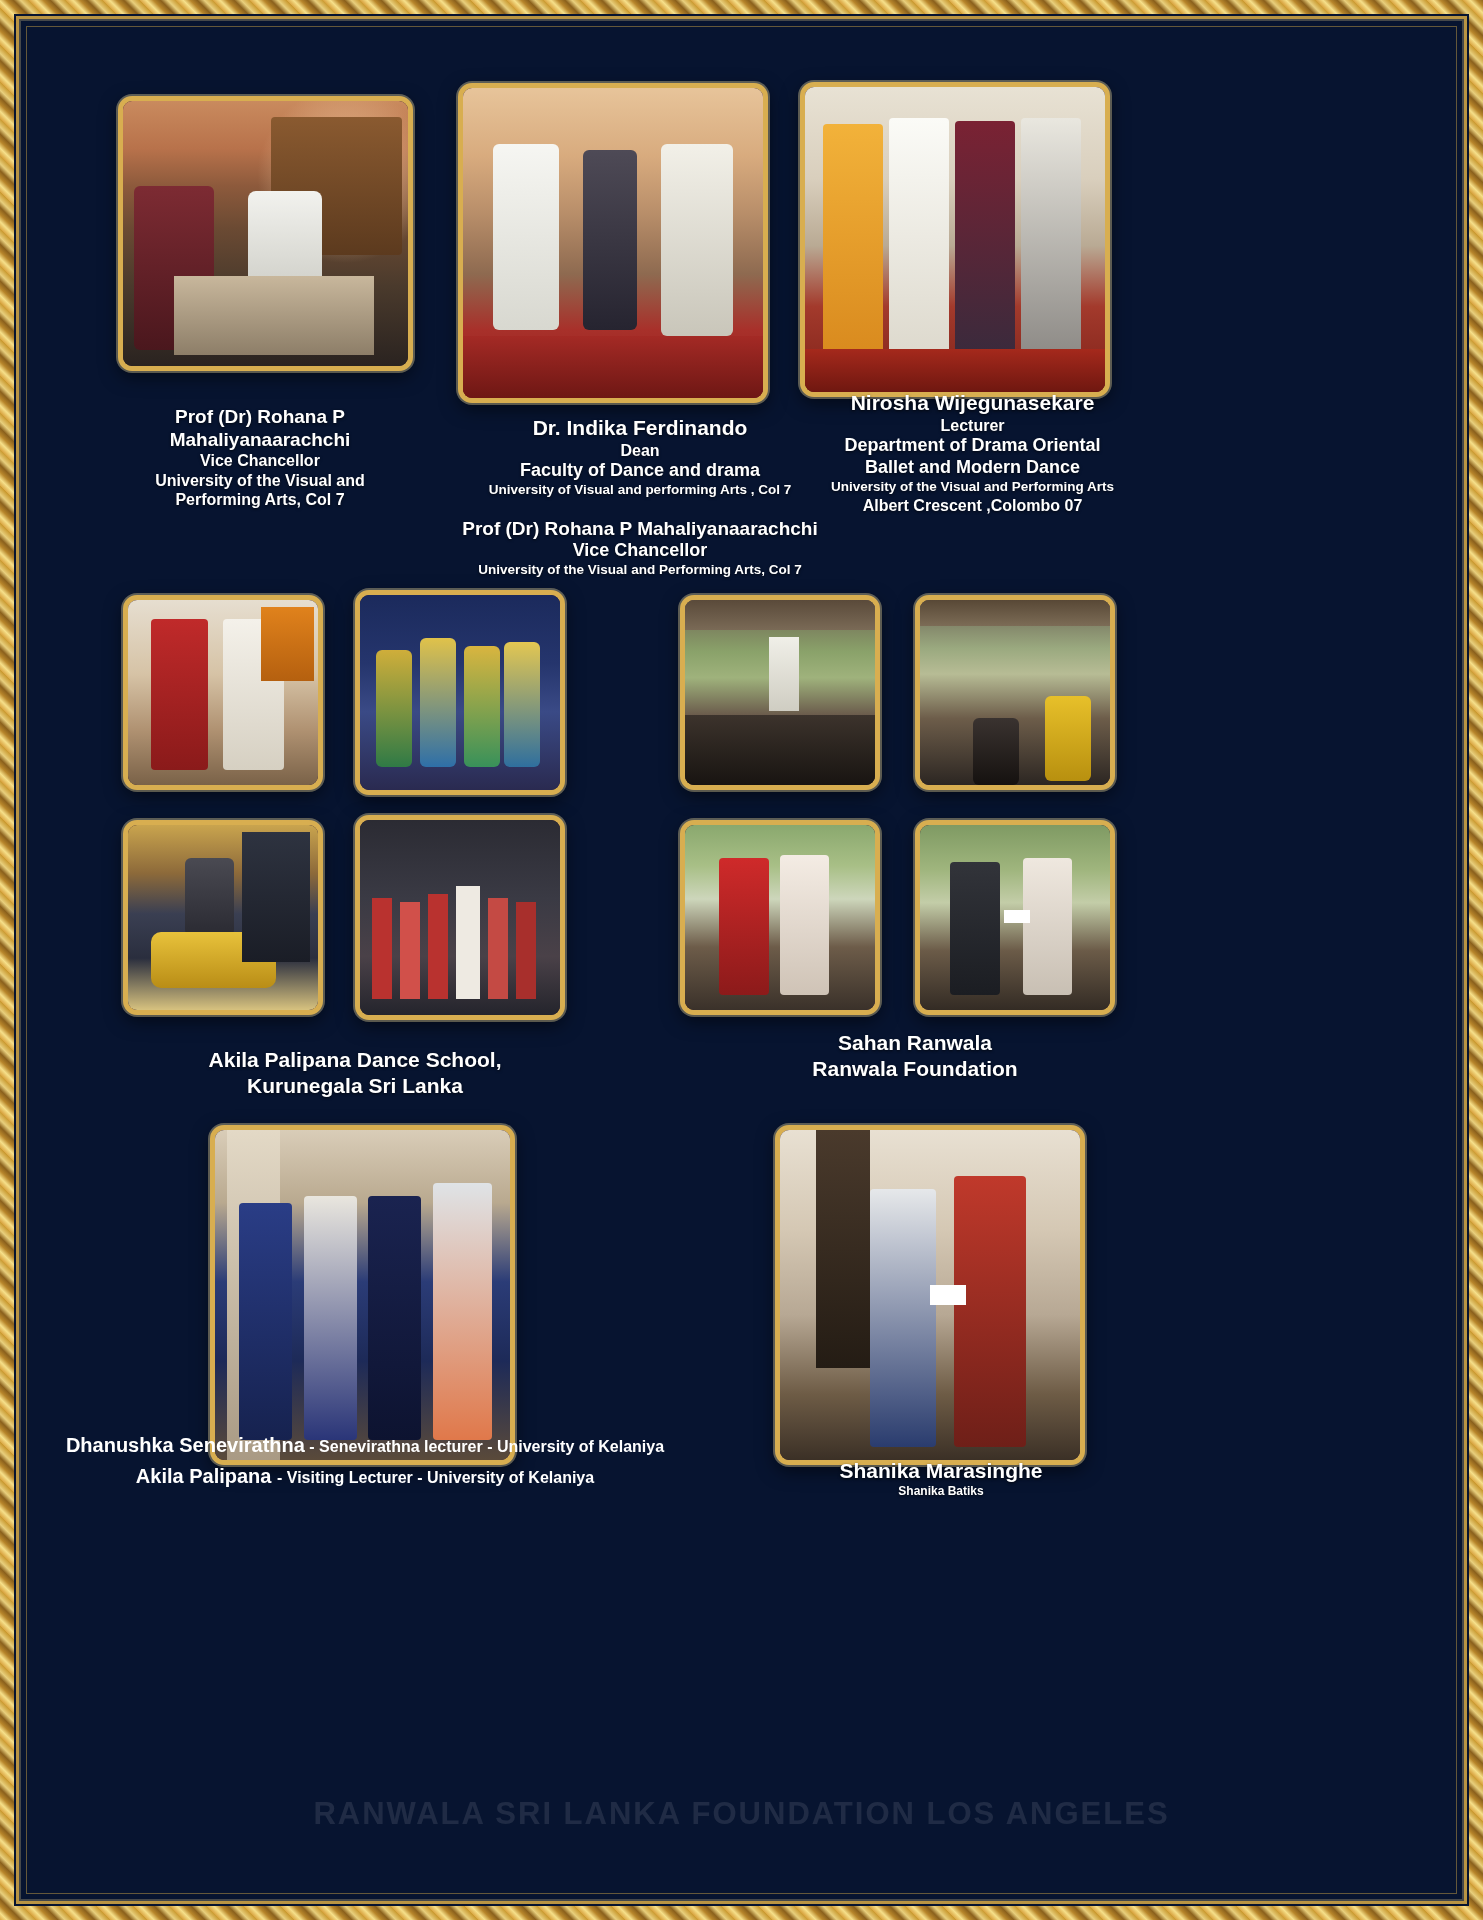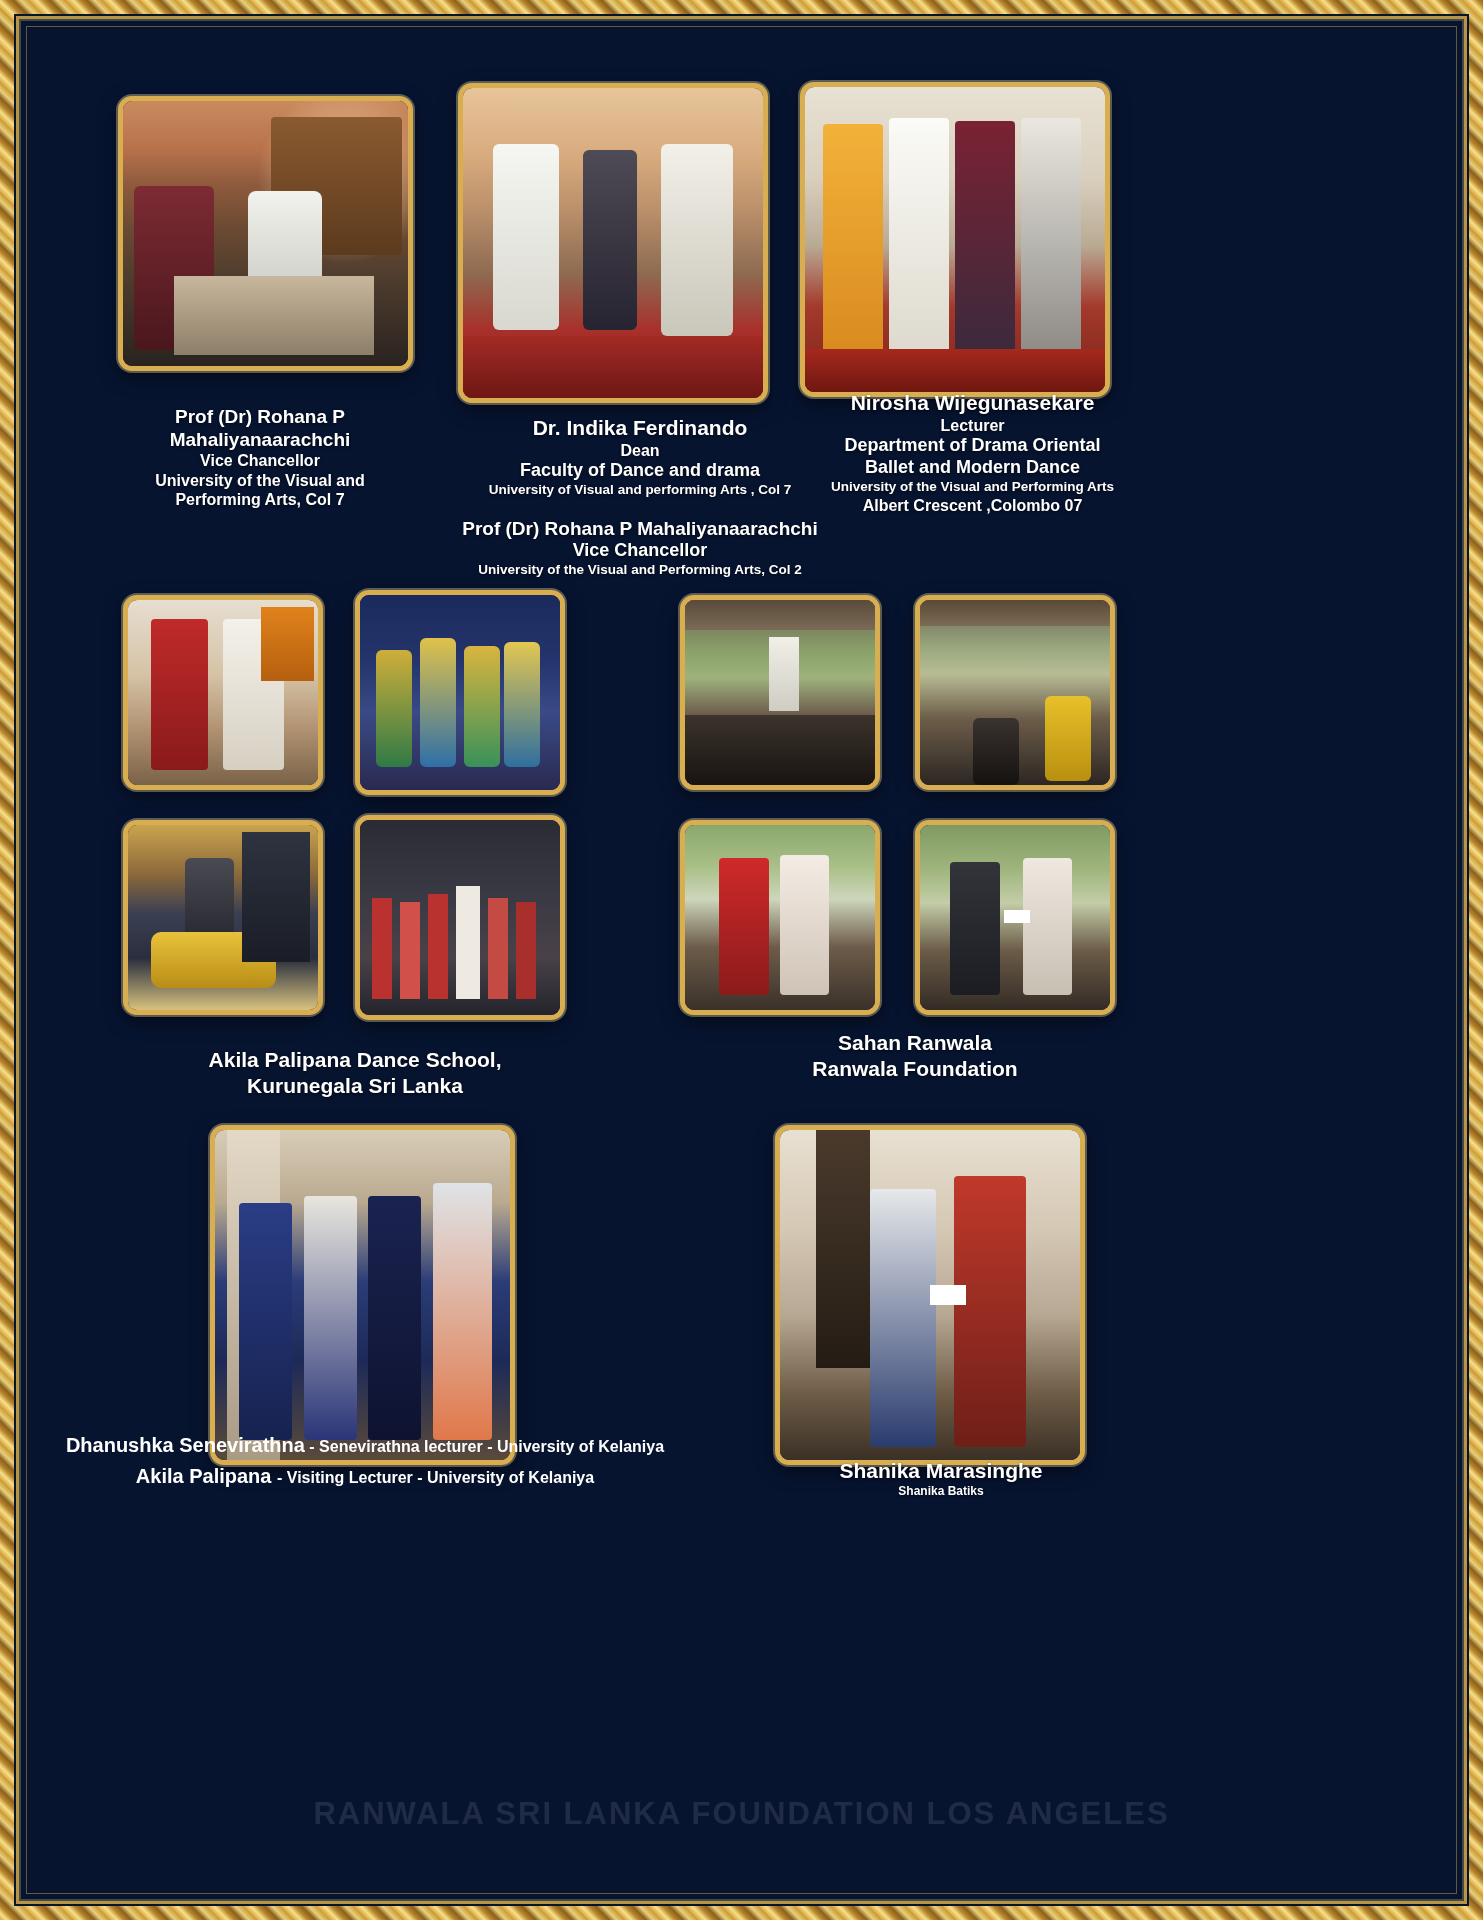--- a/index.html
+++ b/index.html
@@ -158,21 +158,21 @@
       <div class="cap-l2">Performing Arts, Col 7</div>
     </div>
 
     <div class="caption" style="left:420px; top:385px; width:380px;">
       <div class="cap-l1" style="font-size:21px;">Dr. Indika Ferdinando</div>
       <div class="cap-l2">Dean</div>
       <div class="cap-l2" style="font-size:18px;">Faculty of Dance and drama</div>
       <div class="cap-sm">University of Visual and performing Arts , Col 7</div>
       <div class="cap-l1" style="margin-top:18px;">Prof (Dr) Rohana P Mahaliyanaarachchi</div>
       <div class="cap-l2" style="font-size:18px;">Vice Chancellor</div>
-      <div class="cap-sm">University of the Visual and Performing Arts, Col 2</div>
+      <div class="cap-sm">University of the Visual and Performing Arts, Col 7</div>
     </div>
 
     <div class="caption" style="left:770px; top:360px; width:345px;">
       <div class="cap-l1" style="font-size:21px;">Nirosha Wijegunasekare</div>
       <div class="cap-l2">Lecturer</div>
       <div class="cap-l2" style="font-size:18px;">Department of Drama Oriental</div>
       <div class="cap-l2" style="font-size:18px;">Ballet and Modern Dance</div>
       <div class="cap-sm">University of the Visual and Performing Arts</div>
       <div class="cap-l2">Albert Crescent  ,Colombo 07</div>
     </div>

